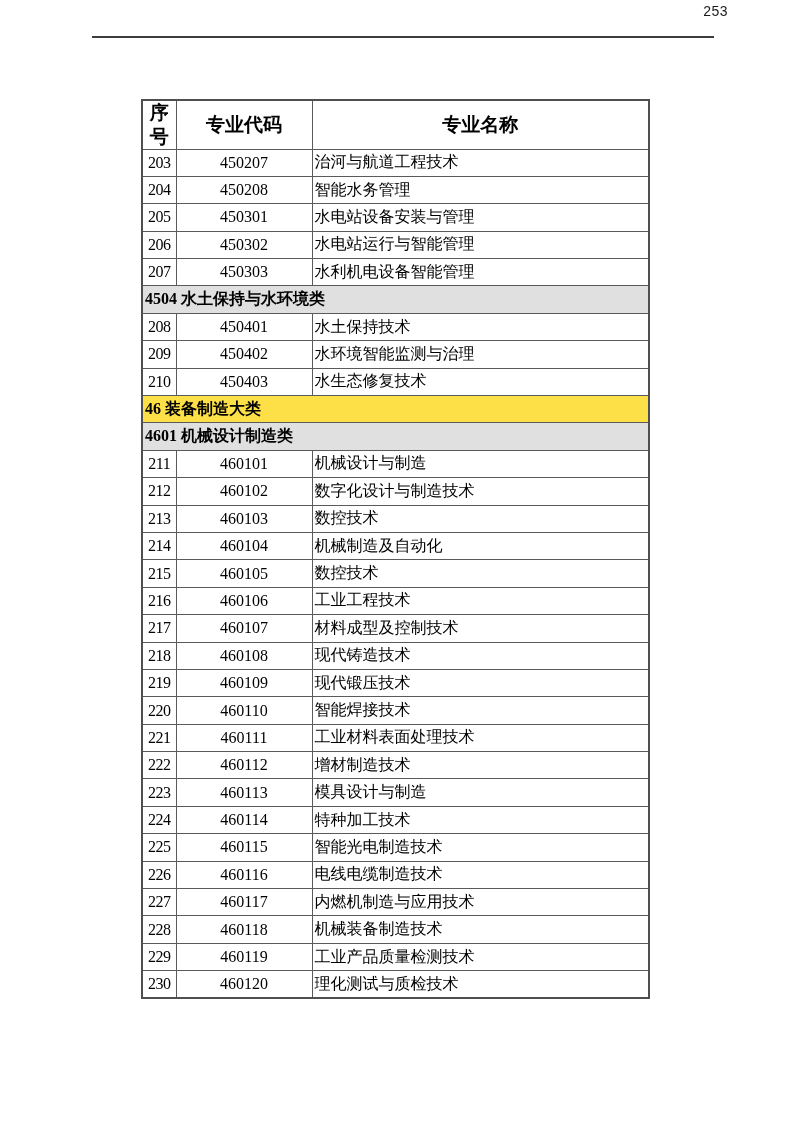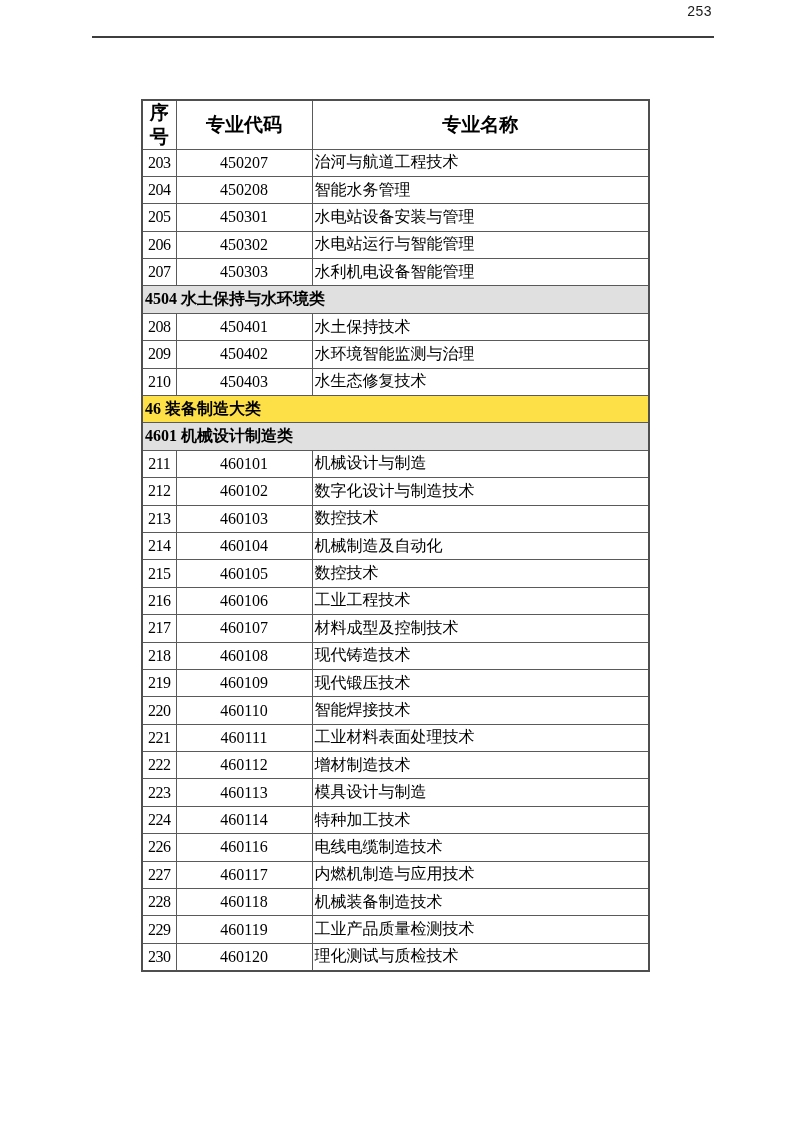--- a/index.html
+++ b/index.html
@@ -9,21 +9,21 @@
     width: 793px;
     height: 1122px;
     font-family: "Liberation Sans", sans-serif;
     color: #111111;
     overflow: hidden;
   }
 
   .page-number {
     position: absolute;
     top: 3px;
-    right: 81px;
+    right: 65px;
     font-size: 14px;
     color: #1a1a1a;
     letter-spacing: 0.5px;
     text-align: center;
   }
 
   .header-rule {
     position: absolute;
     left: 92px;
     top: 36px;
@@ -215,20 +215,25 @@
         <td class="no-cell">223</td>
         <td class="code-cell">460113</td>
         <td class="name-cell">模具设计与制造</td>
       </tr>
       <tr>
         <td class="no-cell">224</td>
         <td class="code-cell">460114</td>
         <td class="name-cell">特种加工技术</td>
       </tr>
       <tr>
+        <td class="no-cell">225</td>
+        <td class="code-cell">460115</td>
+        <td class="name-cell">智能光电制造技术</td>
+      </tr>
+      <tr>
         <td class="no-cell">226</td>
         <td class="code-cell">460116</td>
         <td class="name-cell">电线电缆制造技术</td>
       </tr>
       <tr>
         <td class="no-cell">227</td>
         <td class="code-cell">460117</td>
         <td class="name-cell">内燃机制造与应用技术</td>
       </tr>
       <tr>

